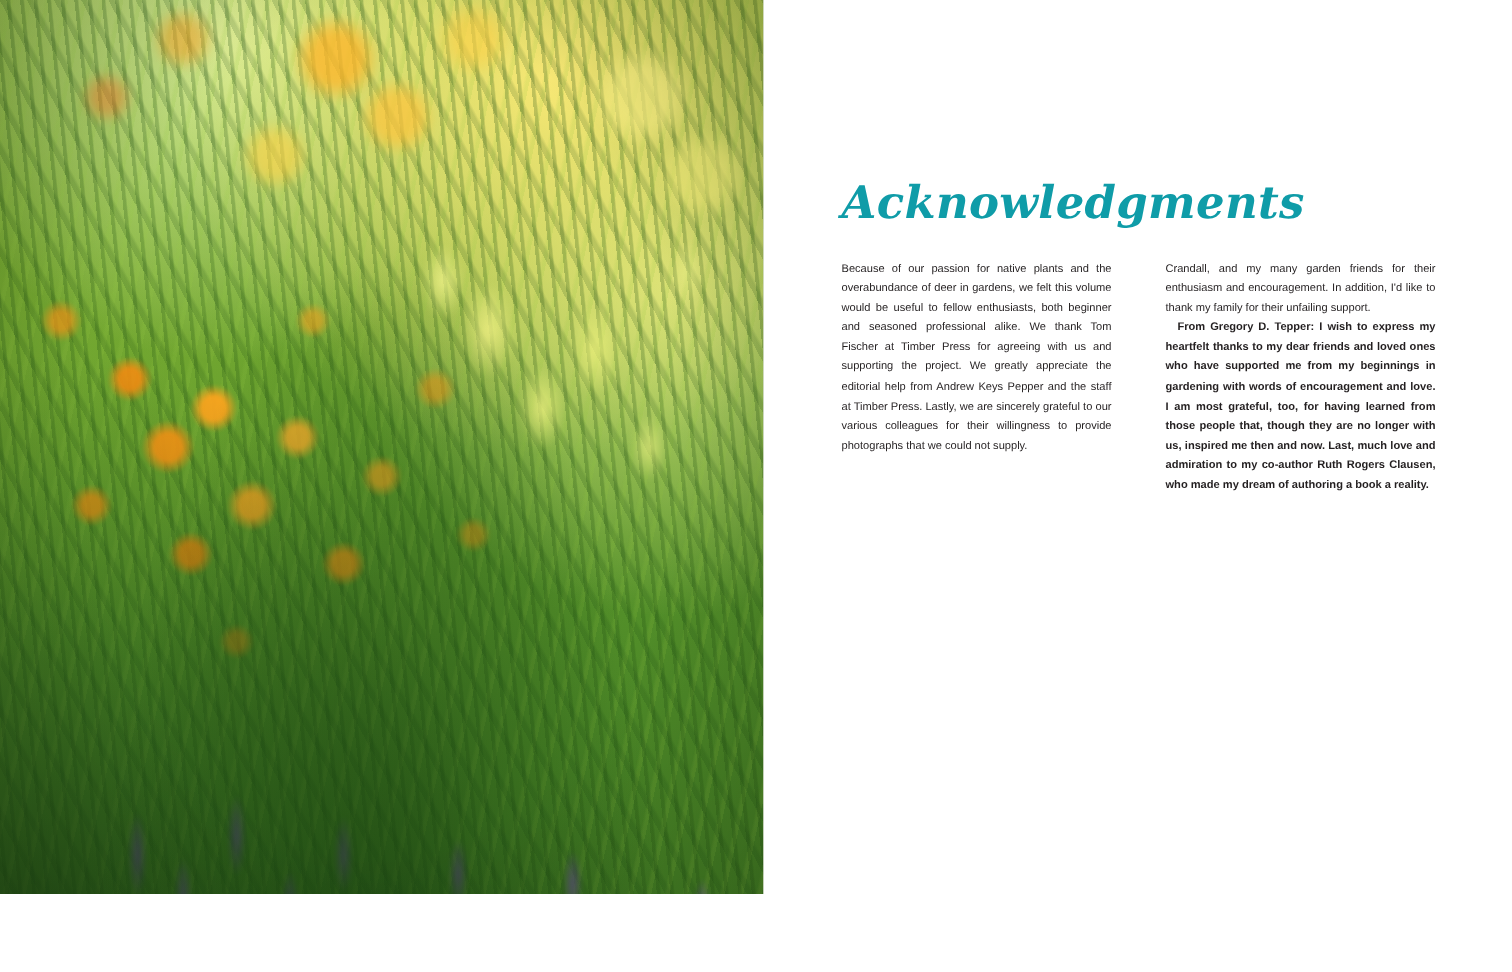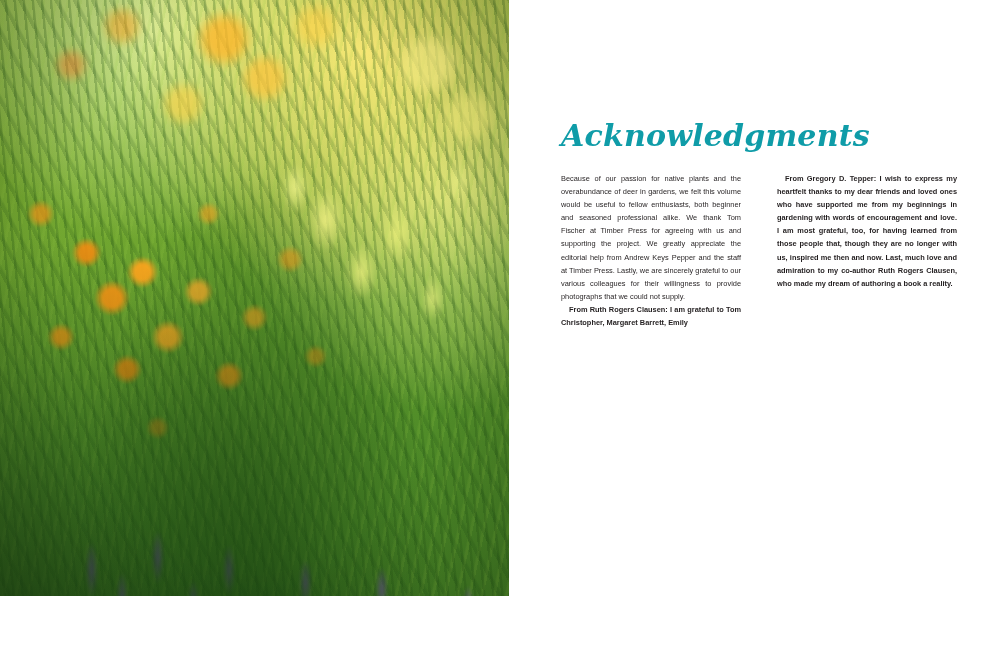--- a/index.html
+++ b/index.html
@@ -184,24 +184,24 @@
   </div>
 
   <div class="text-page">
 
     <div class="chapter-title">Acknowledgments</div>
 
     <div class="columns">
 
       <div class="col">
         <p>Because of our passion for native plants and the overabundance of deer in gardens, we felt this volume would be useful to fellow enthusiasts, both beginner and seasoned professional alike. We thank Tom Fischer at Timber Press for agreeing with us and supporting the project. We greatly appreciate the editorial help from Andrew Keys Pepper and the staff at Timber Press. Lastly, we are sincerely grateful to our various colleagues for their willingness to provide photographs that we could not supply.</p>
-        <p class="indent">From Ruth Rogers Clausen: I am grateful to Tom Christopher, Margaret Barrett, Emily</p>
       </div>
 
       <div class="col">
+        <p>Crandall, and my many garden friends for their enthusiasm and encouragement. In addition, I'd like to thank my family for their unfailing support.</p>
         <p class="indent">From Gregory D. Tepper: I wish to express my heartfelt thanks to my dear friends and loved ones who have supported me from my beginnings in gardening with words of encouragement and love. I am most grateful, too, for having learned from those people that, though they are no longer with us, inspired me then and now. Last, much love and admiration to my co-author Ruth Rogers Clausen, who made my dream of authoring a book a reality.</p>
       </div>
 
     </div>
 
     <div class="folio">9</div>
   </div>
 
 </div>
 

